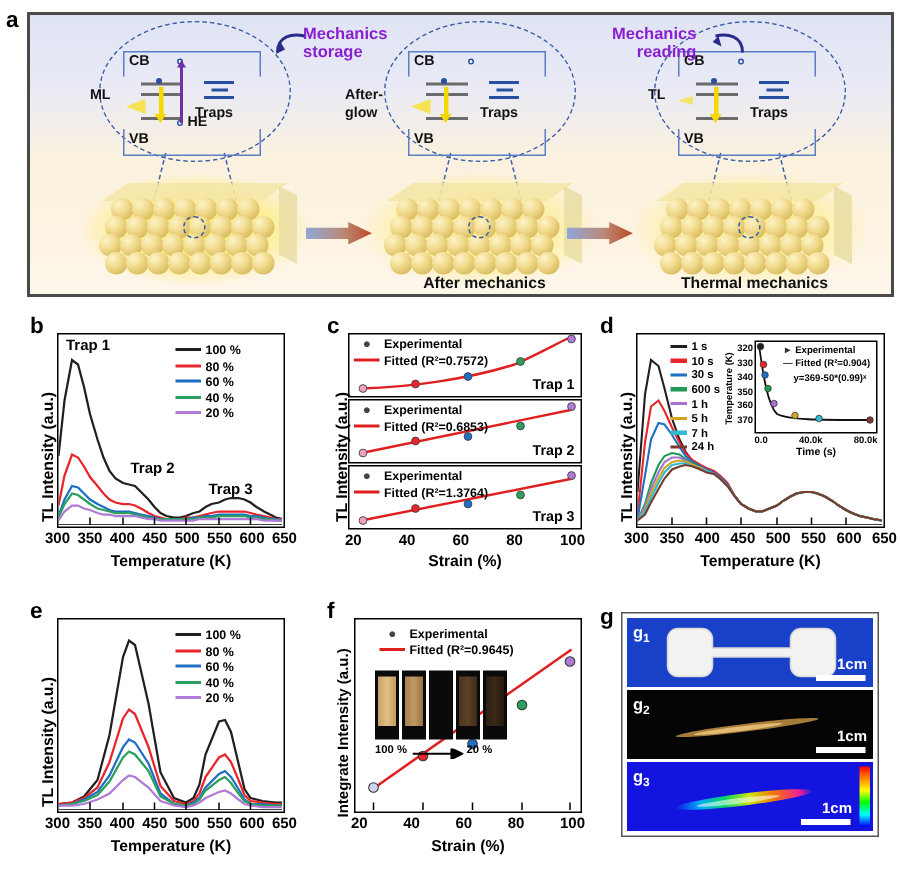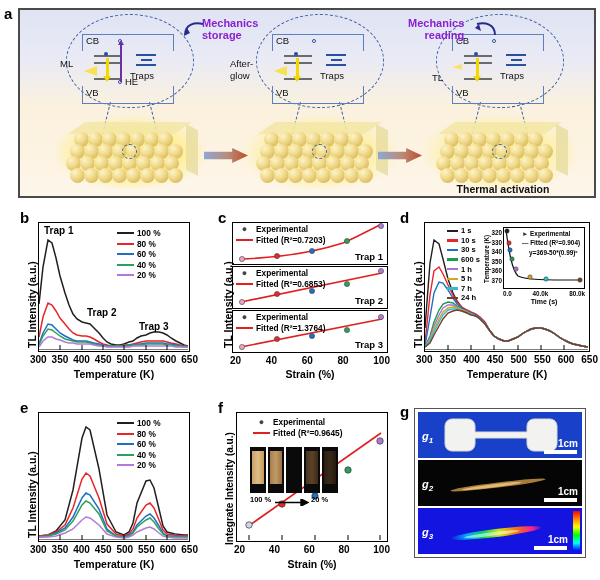--- a/index.html
+++ b/index.html
@@ -20,21 +20,21 @@
   .bulb-stem:before,.bulb-stem:after{content:"";position:absolute;top:0;width:0;height:0;
       border-left:1.4px dashed #3b5ea8;height:33px;}
   .bulb-stem:before{left:8px;transform:rotate(14deg);transform-origin:top;}
   .bulb-stem:after{right:8px;transform:rotate(-14deg);transform-origin:top;}
 
   .band{position:absolute;border:1.6px solid #5b7fc4;box-sizing:border-box;background:transparent;}
   .cb-band{left:26px;top:20px;width:92px;height:17px;border-bottom:none;}
   .vb-band{left:26px;top:72px;width:92px;height:18px;border-top:none;}
   .lvl{position:absolute;height:2px;background:#6b6b6b;}
   .lvl2{position:absolute;height:2px;background:#5b7fc4;}
-  .bandtxt{position:absolute;font-size:9.5px;font-weight:normal;color:#111;line-height:1;}
+  .bandtxt{position:absolute;font-size:9.5px;font-weight:bold;color:#111;line-height:1;}
   .dot-f{position:absolute;width:4px;height:4px;border-radius:50%;background:#2850a0;}
   .dot-o{position:absolute;width:4px;height:4px;border-radius:50%;background:#fff;border:1.2px solid #2850a0;box-sizing:border-box;}
   .arrow-up{position:absolute;width:2px;background:#6d2fa8;}
   .arrow-up:after{content:"";position:absolute;left:-2.4px;top:-4px;border-left:3.4px solid transparent;
       border-right:3.4px solid transparent;border-bottom:5.5px solid #6d2fa8;}
   .arrow-dn{position:absolute;width:3px;background:#f5d800;}
   .arrow-dn:after{content:"";position:absolute;left:-2.6px;bottom:-4px;border-left:4.3px solid transparent;
       border-right:4.3px solid transparent;border-top:6px solid #f5d800;}
   .emit{position:absolute;width:0;height:0;border-top:5px solid transparent;border-bottom:5px solid transparent;
         border-right:13px solid #f7e24a;opacity:.95;}
@@ -74,21 +74,21 @@
 
   
   .strip{position:absolute;top:0;width:16px;height:46px;background:#0a0a0a;}
   .strip i{position:absolute;left:2px;top:4px;right:2px;bottom:9px;display:block;}
   .fin-cap{position:absolute;font-size:7.5px;font-weight:bold;color:#000;white-space:nowrap;}
 
   
   #panel-g{position:absolute;left:414px;top:408px;width:172px;height:150px;border:1.6px solid #555;
            background:#fff;box-sizing:border-box;padding:3px;}
   .gsub{position:relative;width:100%;height:46px;margin-bottom:2px;overflow:hidden;}
-  .gtag{position:absolute;left:4px;top:18px;font-size:11px;font-weight:bold;color:#fff;z-index:4;font-style:italic;}
+  .gtag{position:absolute;left:4px;top:4px;font-size:11px;font-weight:bold;color:#fff;z-index:4;}
   .gtag sub{font-size:8px;}
   .scalebar{position:absolute;right:5px;bottom:4px;width:33px;height:4px;background:#fff;z-index:4;}
   .scaletxt{position:absolute;right:4px;bottom:9px;font-size:10px;font-weight:bold;color:#fff;z-index:4;}
   .cbar{position:absolute;right:2px;top:3px;width:7px;height:40px;z-index:4;
         background:linear-gradient(to bottom,#ff0000,#ff8800,#ffff00,#00ff00,#00ffff,#0000ff);}
 </style>
 </head>
 <body>
 
 <div class="fig">
@@ -218,41 +218,42 @@
         <div class="sphere" style="left:10px;top:46px"></div>
           <div class="sphere" style="left:24px;top:46px"></div>
           <div class="sphere" style="left:38px;top:46px"></div>
           <div class="sphere" style="left:52px;top:46px"></div>
           <div class="sphere" style="left:66px;top:46px"></div>
           <div class="sphere" style="left:80px;top:46px"></div>
           <div class="sphere" style="left:94px;top:46px"></div>
           <div class="sphere" style="left:108px;top:46px"></div>
         <div class="marker-circle" style="left:62px;top:22px;"></div>
       </div>
+      <div class="stage-caption">After mechanics</div>
     </div>
 
     <div class="stage" style="left:392px;">
       <div class="bulb">
         <div class="bulb-circle"></div>
         <div class="bulb-stem"></div>
         <div class="band cb-band"></div>
         <div class="band vb-band"></div>
         <div class="bandtxt" style="left:30px;top:22px;">CB</div>
         <div class="bandtxt" style="left:30px;top:74px;">VB</div>
         <div class="lvl" style="left:38px;top:41px;width:28px;"></div>
         <div class="lvl" style="left:38px;top:48px;width:28px;"></div>
         <div class="lvl" style="left:38px;top:64px;width:28px;"></div>
         <div class="lvl2" style="left:80px;top:40px;width:20px;background:#2850a0;"></div>
         <div class="lvl2" style="left:85px;top:45px;width:11px;background:#2850a0;"></div>
         <div class="lvl2" style="left:80px;top:50px;width:20px;background:#2850a0;"></div>
         <div class="dot-f" style="left:48px;top:38px;"></div>
         <div class="dot-o" style="left:66px;top:25px;"></div>
         <div class="arrow-dn" style="left:50px;top:44px;height:20px;"></div>
         <div class="emit2" style="left:26px;top:50px;"></div>
-        <div class="bandtxt" style="left:6px;top:59px;">TL</div>
+        <div class="bandtxt" style="left:6px;top:45px;">TL</div>
         <div class="bandtxt" style="left:74px;top:57px;">Traps</div>
       </div>
       <div class="crystal">
         <div class="glow" style="background:radial-gradient(ellipse at 50% 50%,rgba(255,240,90,.7) 0%,rgba(255,236,90,.4) 45%,rgba(255,240,120,0) 75%);"></div>
         <div class="cubetop"></div>
           <div class="cubeside"></div>
         <div class="sphere" style="left:14px;top:10px"></div>
           <div class="sphere" style="left:28px;top:10px"></div>
           <div class="sphere" style="left:42px;top:10px"></div>
           <div class="sphere" style="left:56px;top:10px"></div>
@@ -278,21 +279,21 @@
         <div class="sphere" style="left:10px;top:46px"></div>
           <div class="sphere" style="left:24px;top:46px"></div>
           <div class="sphere" style="left:38px;top:46px"></div>
           <div class="sphere" style="left:52px;top:46px"></div>
           <div class="sphere" style="left:66px;top:46px"></div>
           <div class="sphere" style="left:80px;top:46px"></div>
           <div class="sphere" style="left:94px;top:46px"></div>
           <div class="sphere" style="left:108px;top:46px"></div>
         <div class="marker-circle" style="left:62px;top:22px;"></div>
       </div>
-      <div class="stage-caption">Thermal  activation</div>
+      <div class="stage-caption">Thermal  mechanics</div>
     </div>
 
     <div class="mech-label" style="left:388px;top:8px;text-align:right;white-space:pre;">Mechanics
 reading</div>
     <svg class="curvarrow" style="left:455px;top:10px;" viewBox="0 0 22 16">
       <path d="M2 4 C10 2 20 4 20 15" stroke="#2a2a8a" stroke-width="2" fill="none"></path>
       <path d="M0 8 L6 11 L4 4 Z" fill="#2a2a8a"></path>
     </svg>
 
     <div class="tarrow" style="left:184px;top:138px;"></div>
@@ -368,21 +369,21 @@
          <circle cx="148" cy="3" r="2.6" fill="#b07ad6" stroke="#444" stroke-width=".6"></circle>
         </g>
     </svg>
     <div class="leg" style="left:3px;top:1px;">
       <div class="leg-row">
           <span style="display:inline-block;width:17px;text-align:center;color:#444;font-size:9px;">●</span>
           <span>Experimental</span>
         </div>
       <div class="leg-row">
           <span class="leg-line" style="background:#e02020"></span>
-          <span>Fitted (R²=0.7203)</span>
+          <span>Fitted (R²=0.7572)</span>
         </div>
     </div>
     <div class="ttl" style="right:4px;bottom:2px;font-size:9.5px;">Trap 1</div>
   </div>
   <div class="plot" style="left:232px;top:266px;width:156px;height:43px;">
     <svg width="153" height="40" viewBox="0 0 153 40">
       <path d="M8 35 L149 6" fill="none" stroke="#e02020" stroke-width="1.6"></path>
       <g>
           <circle cx="9" cy="35" r="2.6" fill="#f0a0c0" stroke="#444" stroke-width=".6"></circle>
          <circle cx="44" cy="27" r="2.6" fill="#e8252a" stroke="#444" stroke-width=".6"></circle>

